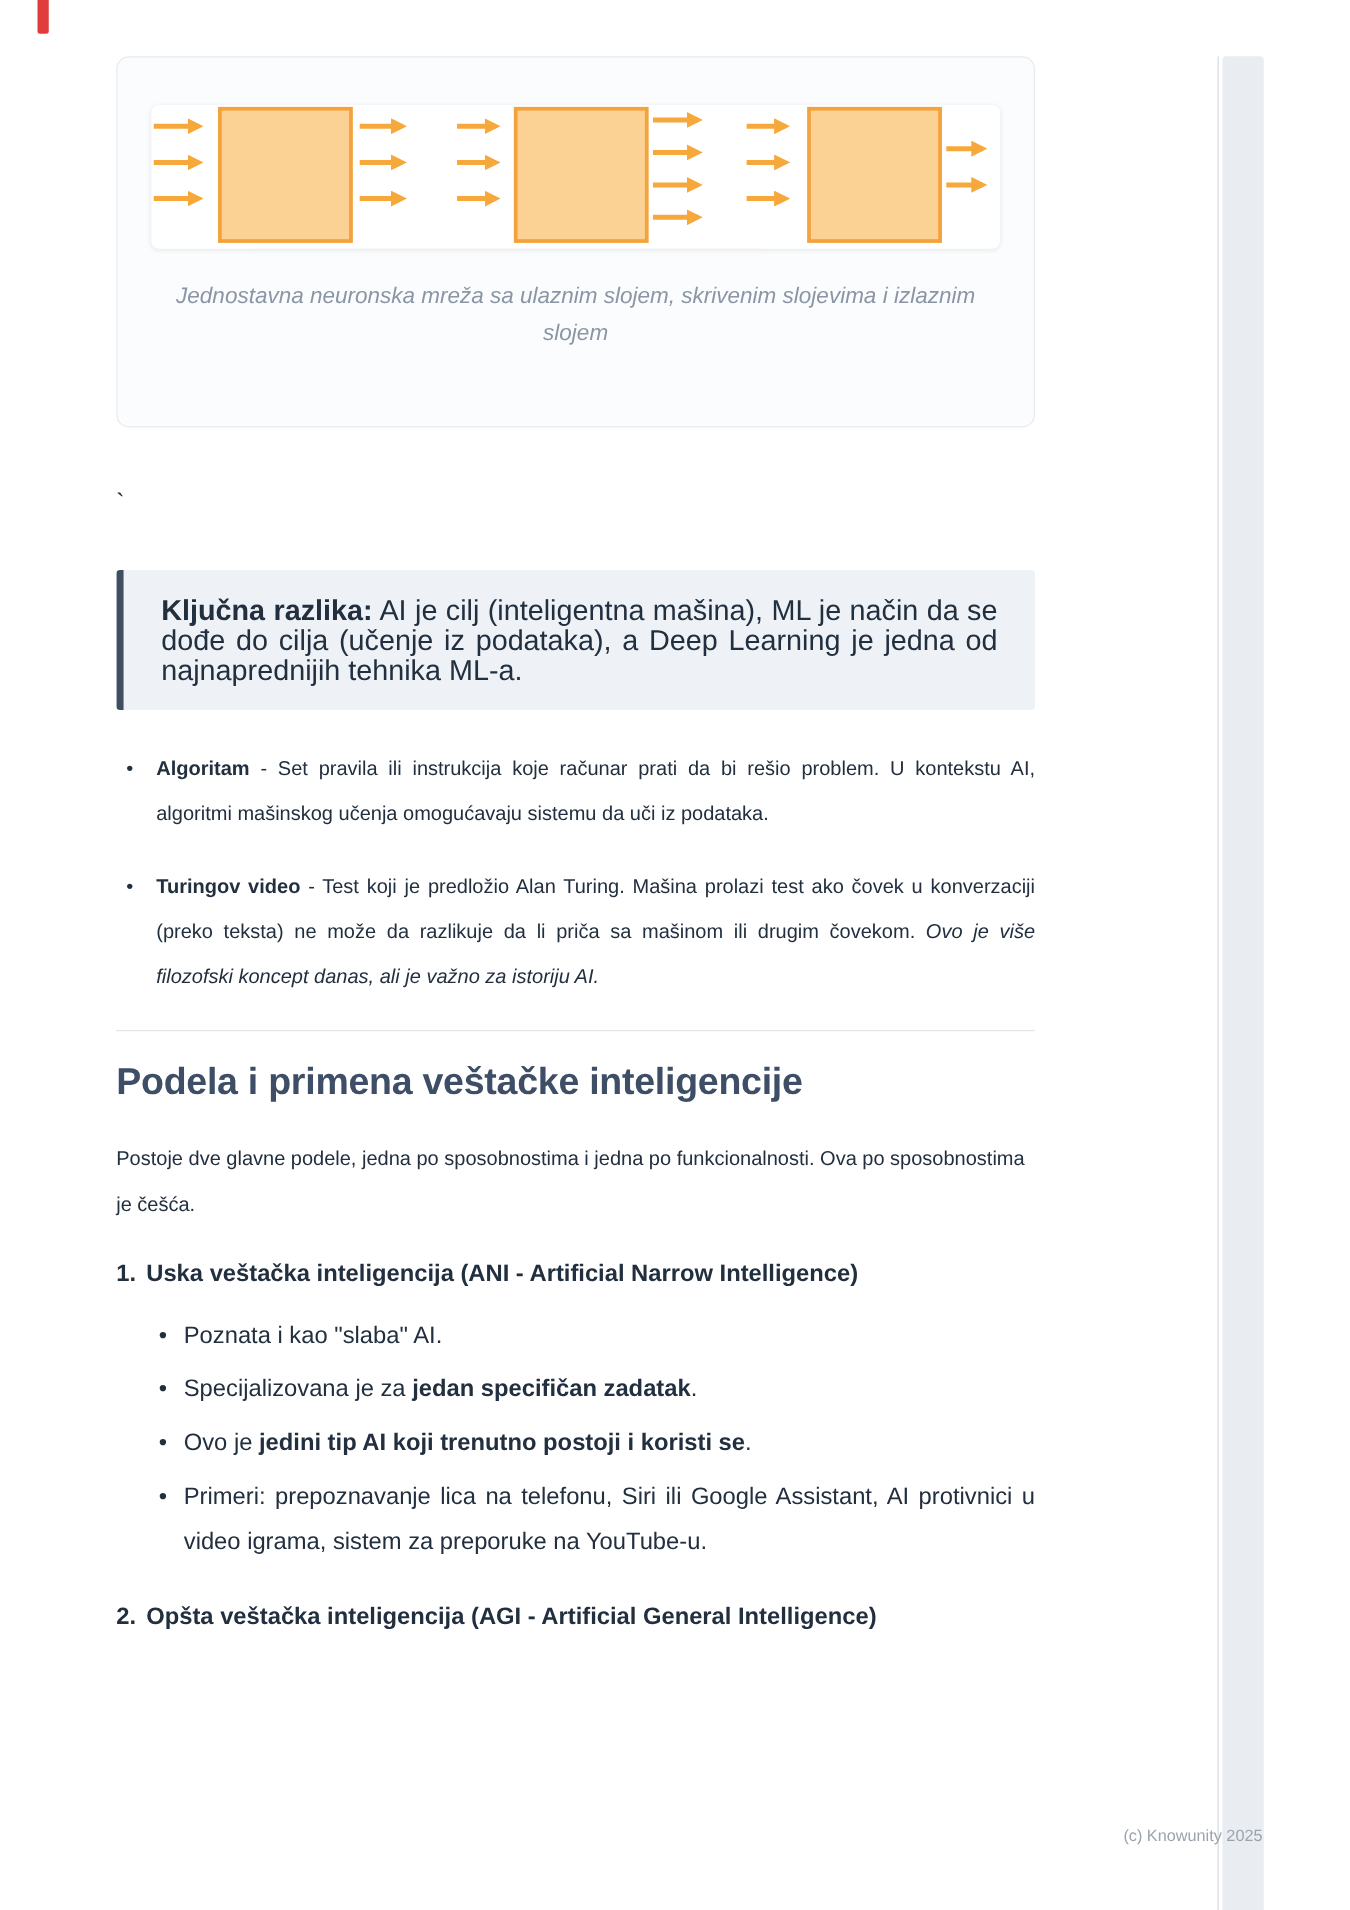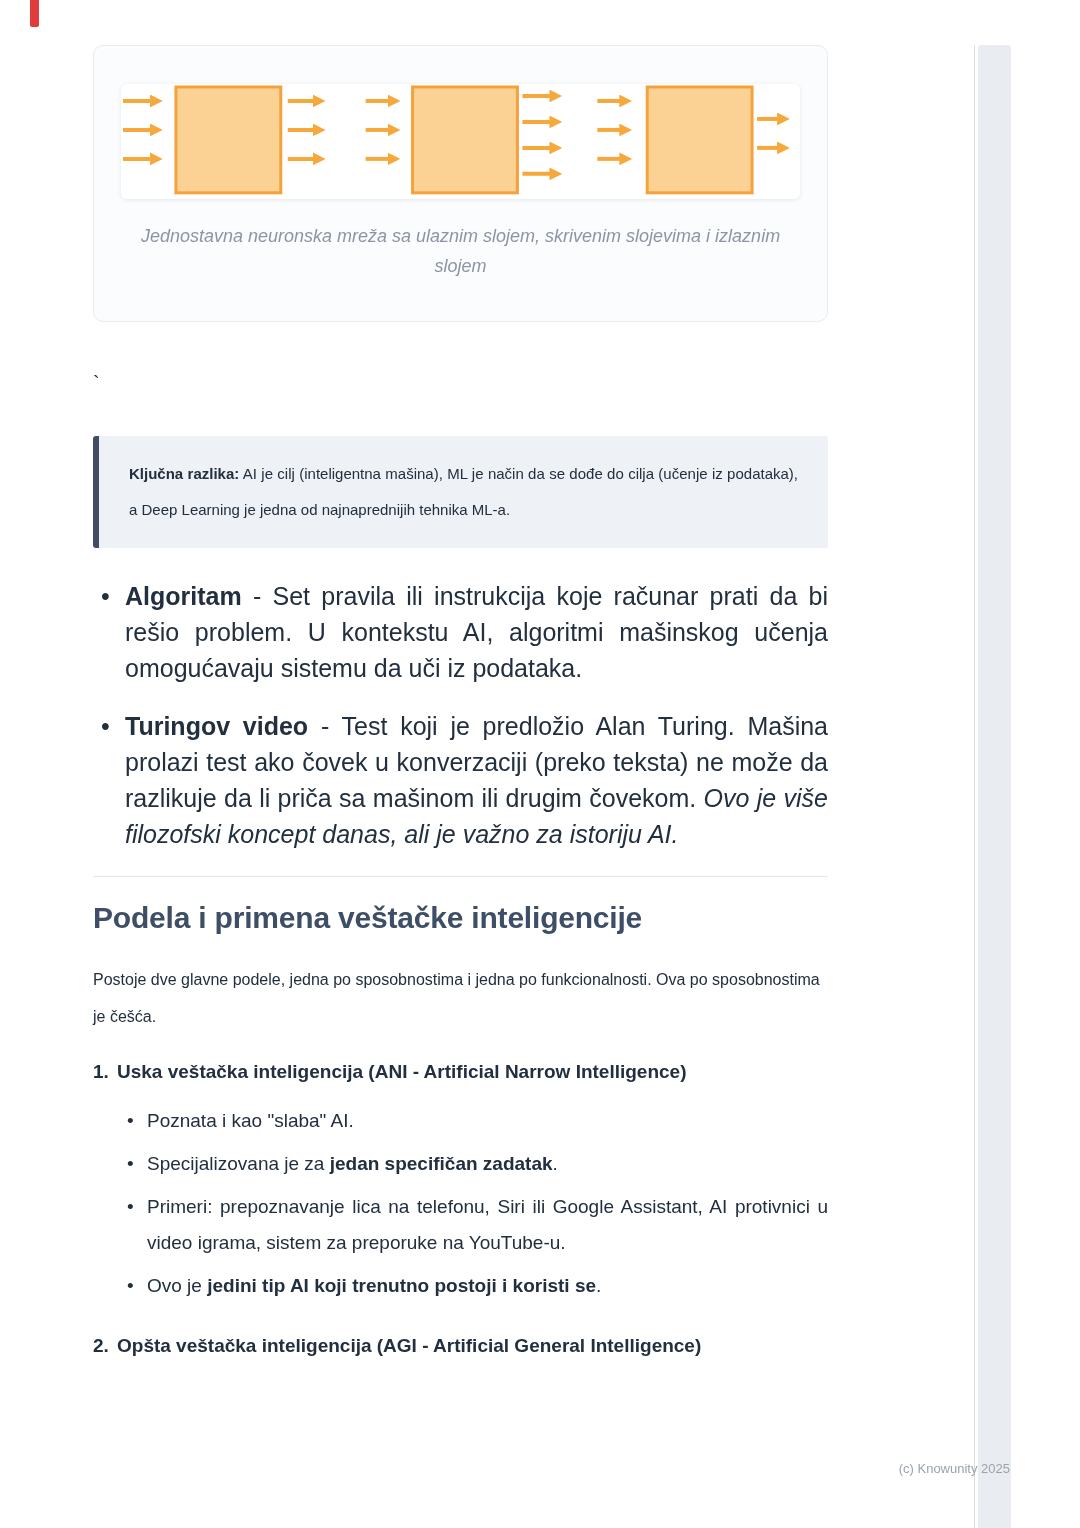--- a/index.html
+++ b/index.html
@@ -9,40 +9,40 @@
     font-family:"Liberation Sans", sans-serif;
     color:var(--body-text, #222f3f);
   }
 
   .red-marker { position:absolute; left:30px; top:0; width:9px; height:27px;
     background:var(--red-marker, #e03c3c); border-radius:0 0 2px 2px; }
 
   .content { position:absolute; left:93px; top:0; width:735px; }
 
   .figure-card { margin-top:45px; border:1px solid #e7eaee; border-radius:10px;
-    background:#fbfcfd; padding:38px 27px 40px; }
+    background:#fbfcfd; padding:38px 27px 60px; }
   .figure-panel { background:#ffffff; border-radius:6px;
     box-shadow:0 1px 4px rgba(30,40,60,.10); }
   .nn-svg { display:block; width:100%; height:auto; }
   .nn-box { fill:var(--box-fill, #fbd294); stroke:var(--box-border, #f3a23c); stroke-width:3; }
   .nn-arrows line { stroke:var(--arrow, #f6a83b); stroke-width:4; }
   .nn-head { fill:var(--arrow, #f6a83b); }
   .figure-caption { margin:22px auto 0; max-width:645px; text-align:center;
     font-style:italic; font-size:18px; line-height:30px;
     color:var(--caption-text, #8b95a5); }
 
   .stray { margin-top:50px; height:28px; font-size:20px; }
 
   .callout { margin-top:36px; background:var(--callout-bg, #eef1f5);
     border-left:6px solid var(--callout-border, #3f4e63);
     border-radius:3px; padding:20px 30px; }
-  .callout p { font-size:15px; line-height:36px; text-align:justify; }
+  .callout p { font-size:23px; line-height:24px; text-align:justify; }
 
   .bullets { margin-top:30px; list-style:none; }
-  .bullets > li { position:relative; padding-left:32px; font-size:25px;
+  .bullets > li { position:relative; padding-left:32px; font-size:16px;
     line-height:36px; text-align:justify; margin-bottom:22px; }
   .bullets > li::before { content:"\2022"; position:absolute; left:8px; }
 
   .divider { border:none; border-top:1px solid #e3e6ea; margin-top:24px; }
 
   .section-h2 { margin-top:24px; font-size:30px; font-weight:bold;
     color:var(--h2, #3d4e66); letter-spacing:-0.2px; }
   .section-h3 { margin-top:36px; font-size:24px; font-weight:bold;
     color:var(--h3, #3676bf); }
   .intro { margin-top:26px; font-size:16px; line-height:37px; }
@@ -135,22 +135,22 @@
 
   <div class="numbered">
 
     <div class="num-item">
       <span class="num-marker">1.</span>
       <div class="num-body">
         <strong class="num-title">Uska veštačka inteligencija (ANI - Artificial Narrow Intelligence)</strong>
         <ul class="sub-bullets">
           <li><span>Poznata i kao "slaba" AI.</span><strong></strong><span></span></li>
           <li><span>Specijalizovana je za </span><strong>jedan specifičan zadatak</strong><span>.</span></li>
+          <li><span>Ovo je </span><strong>jedini tip AI koji trenutno postoji i koristi se</strong><span>.</span></li>
           <li><span>Primeri: prepoznavanje lica na telefonu, Siri ili Google Assistant, AI protivnici u video igrama, sistem za preporuke na YouTube-u.</span><strong></strong><span></span></li>
-          <li><span>Ovo je </span><strong>jedini tip AI koji trenutno postoji i koristi se</strong><span>.</span></li>
         </ul>
       </div>
     </div>
 
     <div class="num-item">
       <span class="num-marker">2.</span>
       <div class="num-body">
         <strong class="num-title">Opšta veštačka inteligencija (AGI - Artificial General Intelligence)</strong>
       </div>
     </div>

